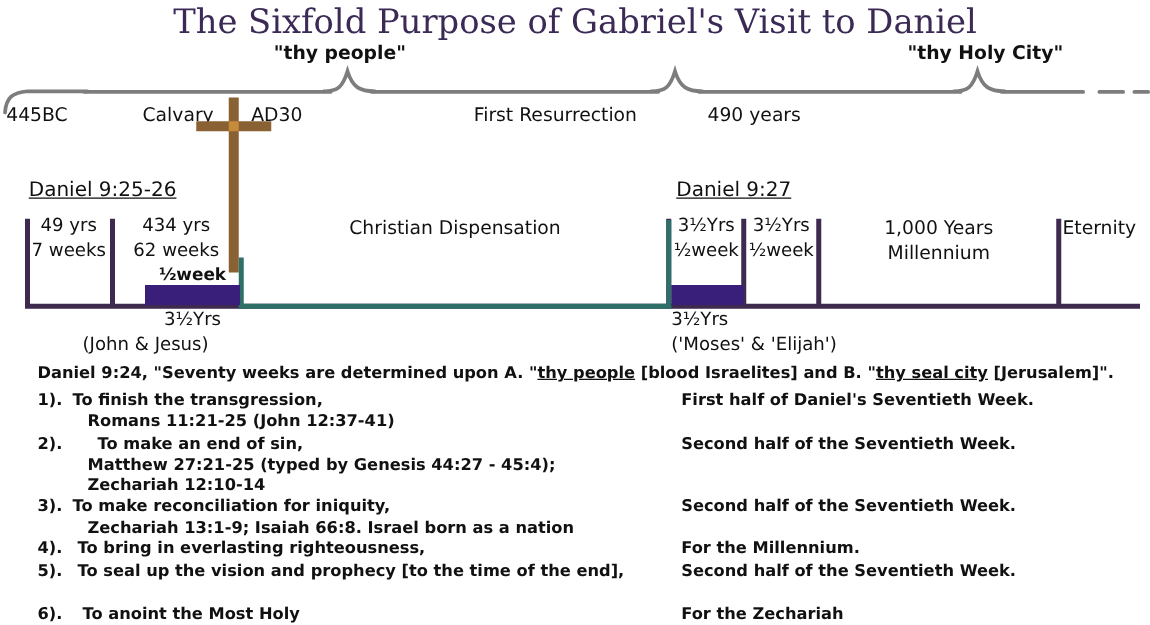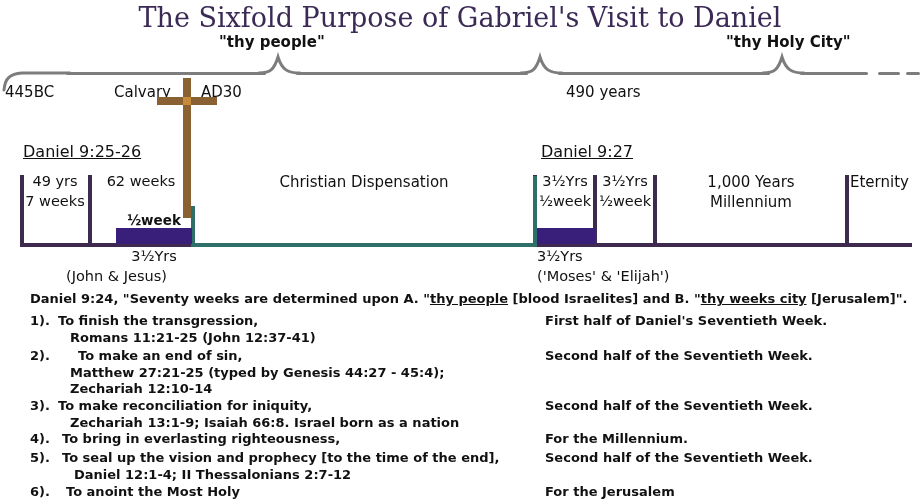--- a/index.html
+++ b/index.html
@@ -110,20 +110,21 @@
   <svg class="abs" style="left:762px;top:52px;" width="44" height="26">
     <path d="M1,21 C12,21 16,18 20,5 C24,18 30,21 42,21" stroke="#7d7d7d" stroke-width="3" fill="none" stroke-linecap="round"></path>
   </svg>
   <div class="abs bracket-seg" style="left:800px;top:72px;width:68px;"></div>
   <div class="abs bracket-seg" style="left:878px;top:72px;width:22px;"></div>
   <div class="abs bracket-seg" style="left:906px;top:72px;width:14px;"></div>
 
   <div class="abs era-label" style="left:5px;top:83px;">445BC</div>
   <div class="abs era-label" style="left:114px;top:83px;">Calvary</div>
   <div class="abs era-label" style="left:201px;top:83px;">AD30</div>
+  <div class="abs era-label" style="left:379px;top:83px;">First Resurrection</div>
   <div class="abs era-label" style="left:566px;top:83px;">490 years</div>
 
   <div class="abs cross-v" style="left:183px;top:78px;height:140px;"></div>
   <div class="abs cross-h" style="left:157px;top:97px;width:60px;"></div>
   <div class="abs cross-core" style="left:183px;top:97px;width:8px;height:8px;"></div>
 
   <div class="abs scripture-head" style="left:23px;top:142px;">Daniel 9:25-26</div>
   <div class="abs scripture-head" style="left:541px;top:142px;">Daniel 9:27</div>
 
   <div class="abs hrule" style="left:20px;top:243px;width:892px;"></div>
@@ -140,20 +141,21 @@
   <div class="abs teal-v" style="left:533px;top:176px;height:70px;"></div>
 
   <div class="abs fill-purple" style="left:116px;top:228px;width:76px;height:16px;"></div>
   <div class="abs fill-purple" style="left:537px;top:228px;width:58px;height:16px;"></div>
 
   <div class="abs cell-text" style="left:22px;top:172px;width:66px;">
     <div>49 yrs</div>
     <div>7 weeks</div>
   </div>
   <div class="abs cell-text" style="left:92px;top:172px;width:98px;">
+    <div>434 yrs</div>
     <div>62 weeks</div>
   </div>
   <div class="abs cell-text" style="left:196px;top:172px;width:336px;font-size:15px;">
     <div>Christian Dispensation</div>
   </div>
   <div class="abs cell-text" style="left:536px;top:172px;width:58px;">
     <div>3½Yrs</div>
     <div>½week</div>
   </div>
   <div class="abs cell-text" style="left:596px;top:172px;width:58px;">
@@ -169,21 +171,21 @@
   </div>
 
   <div class="abs cell-text small" style="left:116px;top:211px;width:76px;">½week</div>
   <div class="abs cell-text" style="left:116px;top:247px;width:76px;font-size:14.5px;">3½Yrs</div>
   <div class="abs cell-text" style="left:537px;top:247px;width:76px;text-align:left;font-size:14.5px;">3½Yrs</div>
 
   <div class="abs under-label" style="left:66px;top:268px;">(John &amp; Jesus)</div>
   <div class="abs under-label" style="left:537px;top:268px;">('Moses' &amp; 'Elijah')</div>
 
   <div class="abs verse-line" style="left:30px;top:291px;">
-    <span>Daniel 9:24, "Seventy weeks are determined upon A. "</span><u>thy people</u><span> [blood Israelites] and B. "</span><u>thy weeks city</u><span> [Jerusalem]".</span>
+    <span>Daniel 9:24, "Seventy weeks are determined upon A. "</span><u>thy people</u><span> [blood Israelites] and B. "</span><u>thy seal city</u><span> [Jerusalem]".</span>
   </div>
 
   <div class="abs list-line" style="left:30px;top:313px;">1).</div>
   <div class="abs list-line" style="left:58px;top:313px;">To finish the transgression,</div>
   <div class="abs list-line" style="left:70px;top:330px;">Romans 11:21-25 (John 12:37-41)</div>
   <div class="abs right-note" style="left:545px;top:313px;">First half of Daniel's Seventieth Week.</div>
 
   <div class="abs list-line" style="left:30px;top:348px;">2).</div>
   <div class="abs list-line" style="left:78px;top:348px;">To make an end of sin,</div>
   <div class="abs list-line" style="left:70px;top:365px;">Matthew 27:21-25 (typed by Genesis 44:27 - 45:4);</div>
@@ -194,20 +196,19 @@
   <div class="abs list-line" style="left:58px;top:398px;">To make reconciliation for iniquity,</div>
   <div class="abs list-line" style="left:70px;top:415px;">Zechariah 13:1-9; Isaiah 66:8. Israel born as a nation</div>
   <div class="abs right-note" style="left:545px;top:398px;">Second half of the Seventieth Week.</div>
 
   <div class="abs list-line" style="left:30px;top:431px;">4).</div>
   <div class="abs list-line" style="left:62px;top:431px;">To bring in everlasting righteousness,</div>
   <div class="abs right-note" style="left:545px;top:431px;">For the Millennium.</div>
 
   <div class="abs list-line" style="left:30px;top:450px;">5).</div>
   <div class="abs list-line" style="left:62px;top:450px;">To seal up the vision and prophecy [to the time of the end],</div>
-  <div class="abs list-line" style="left:74px;top:467px;">Daniel 12:1-4; II Thessalonians 2:7-12</div>
   <div class="abs right-note" style="left:545px;top:450px;">Second half of the Seventieth Week.</div>
 
   <div class="abs list-line" style="left:30px;top:484px;">6).</div>
   <div class="abs list-line" style="left:66px;top:484px;">To anoint the Most Holy</div>
-  <div class="abs right-note" style="left:545px;top:484px;">For the Jerusalem</div>
+  <div class="abs right-note" style="left:545px;top:484px;">For the Zechariah</div>
 
 </div>
 
 </body></html>

